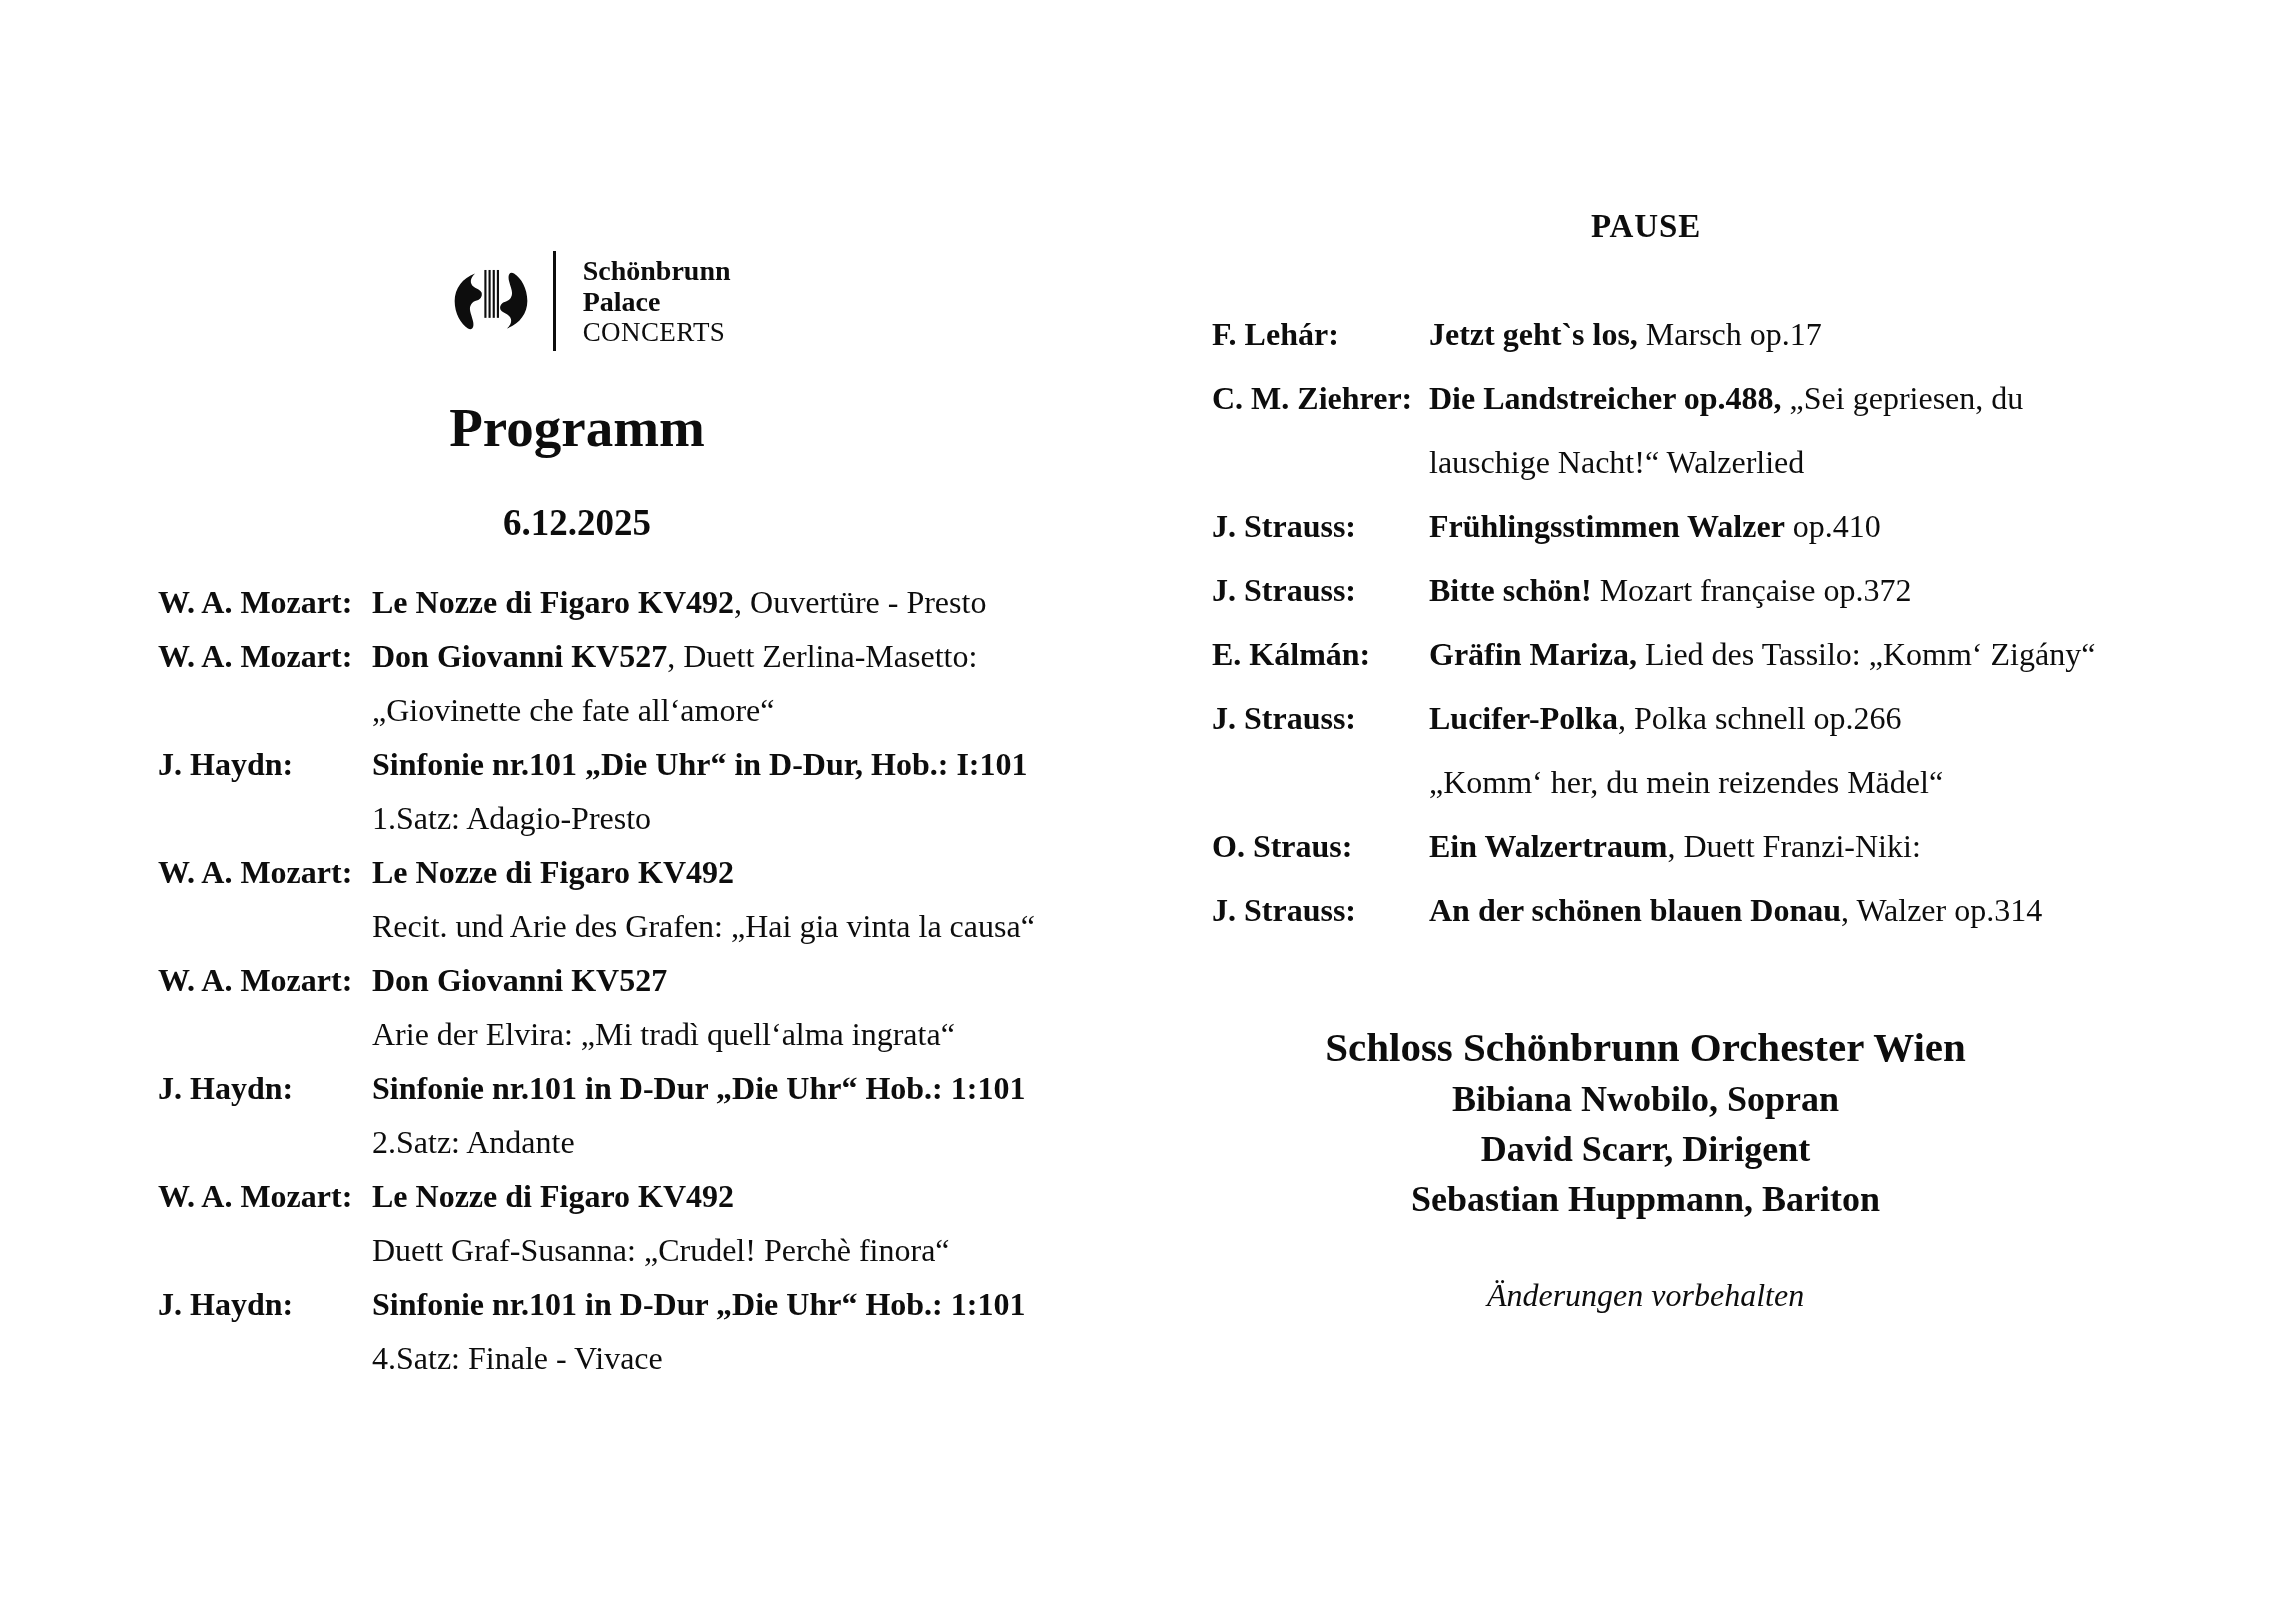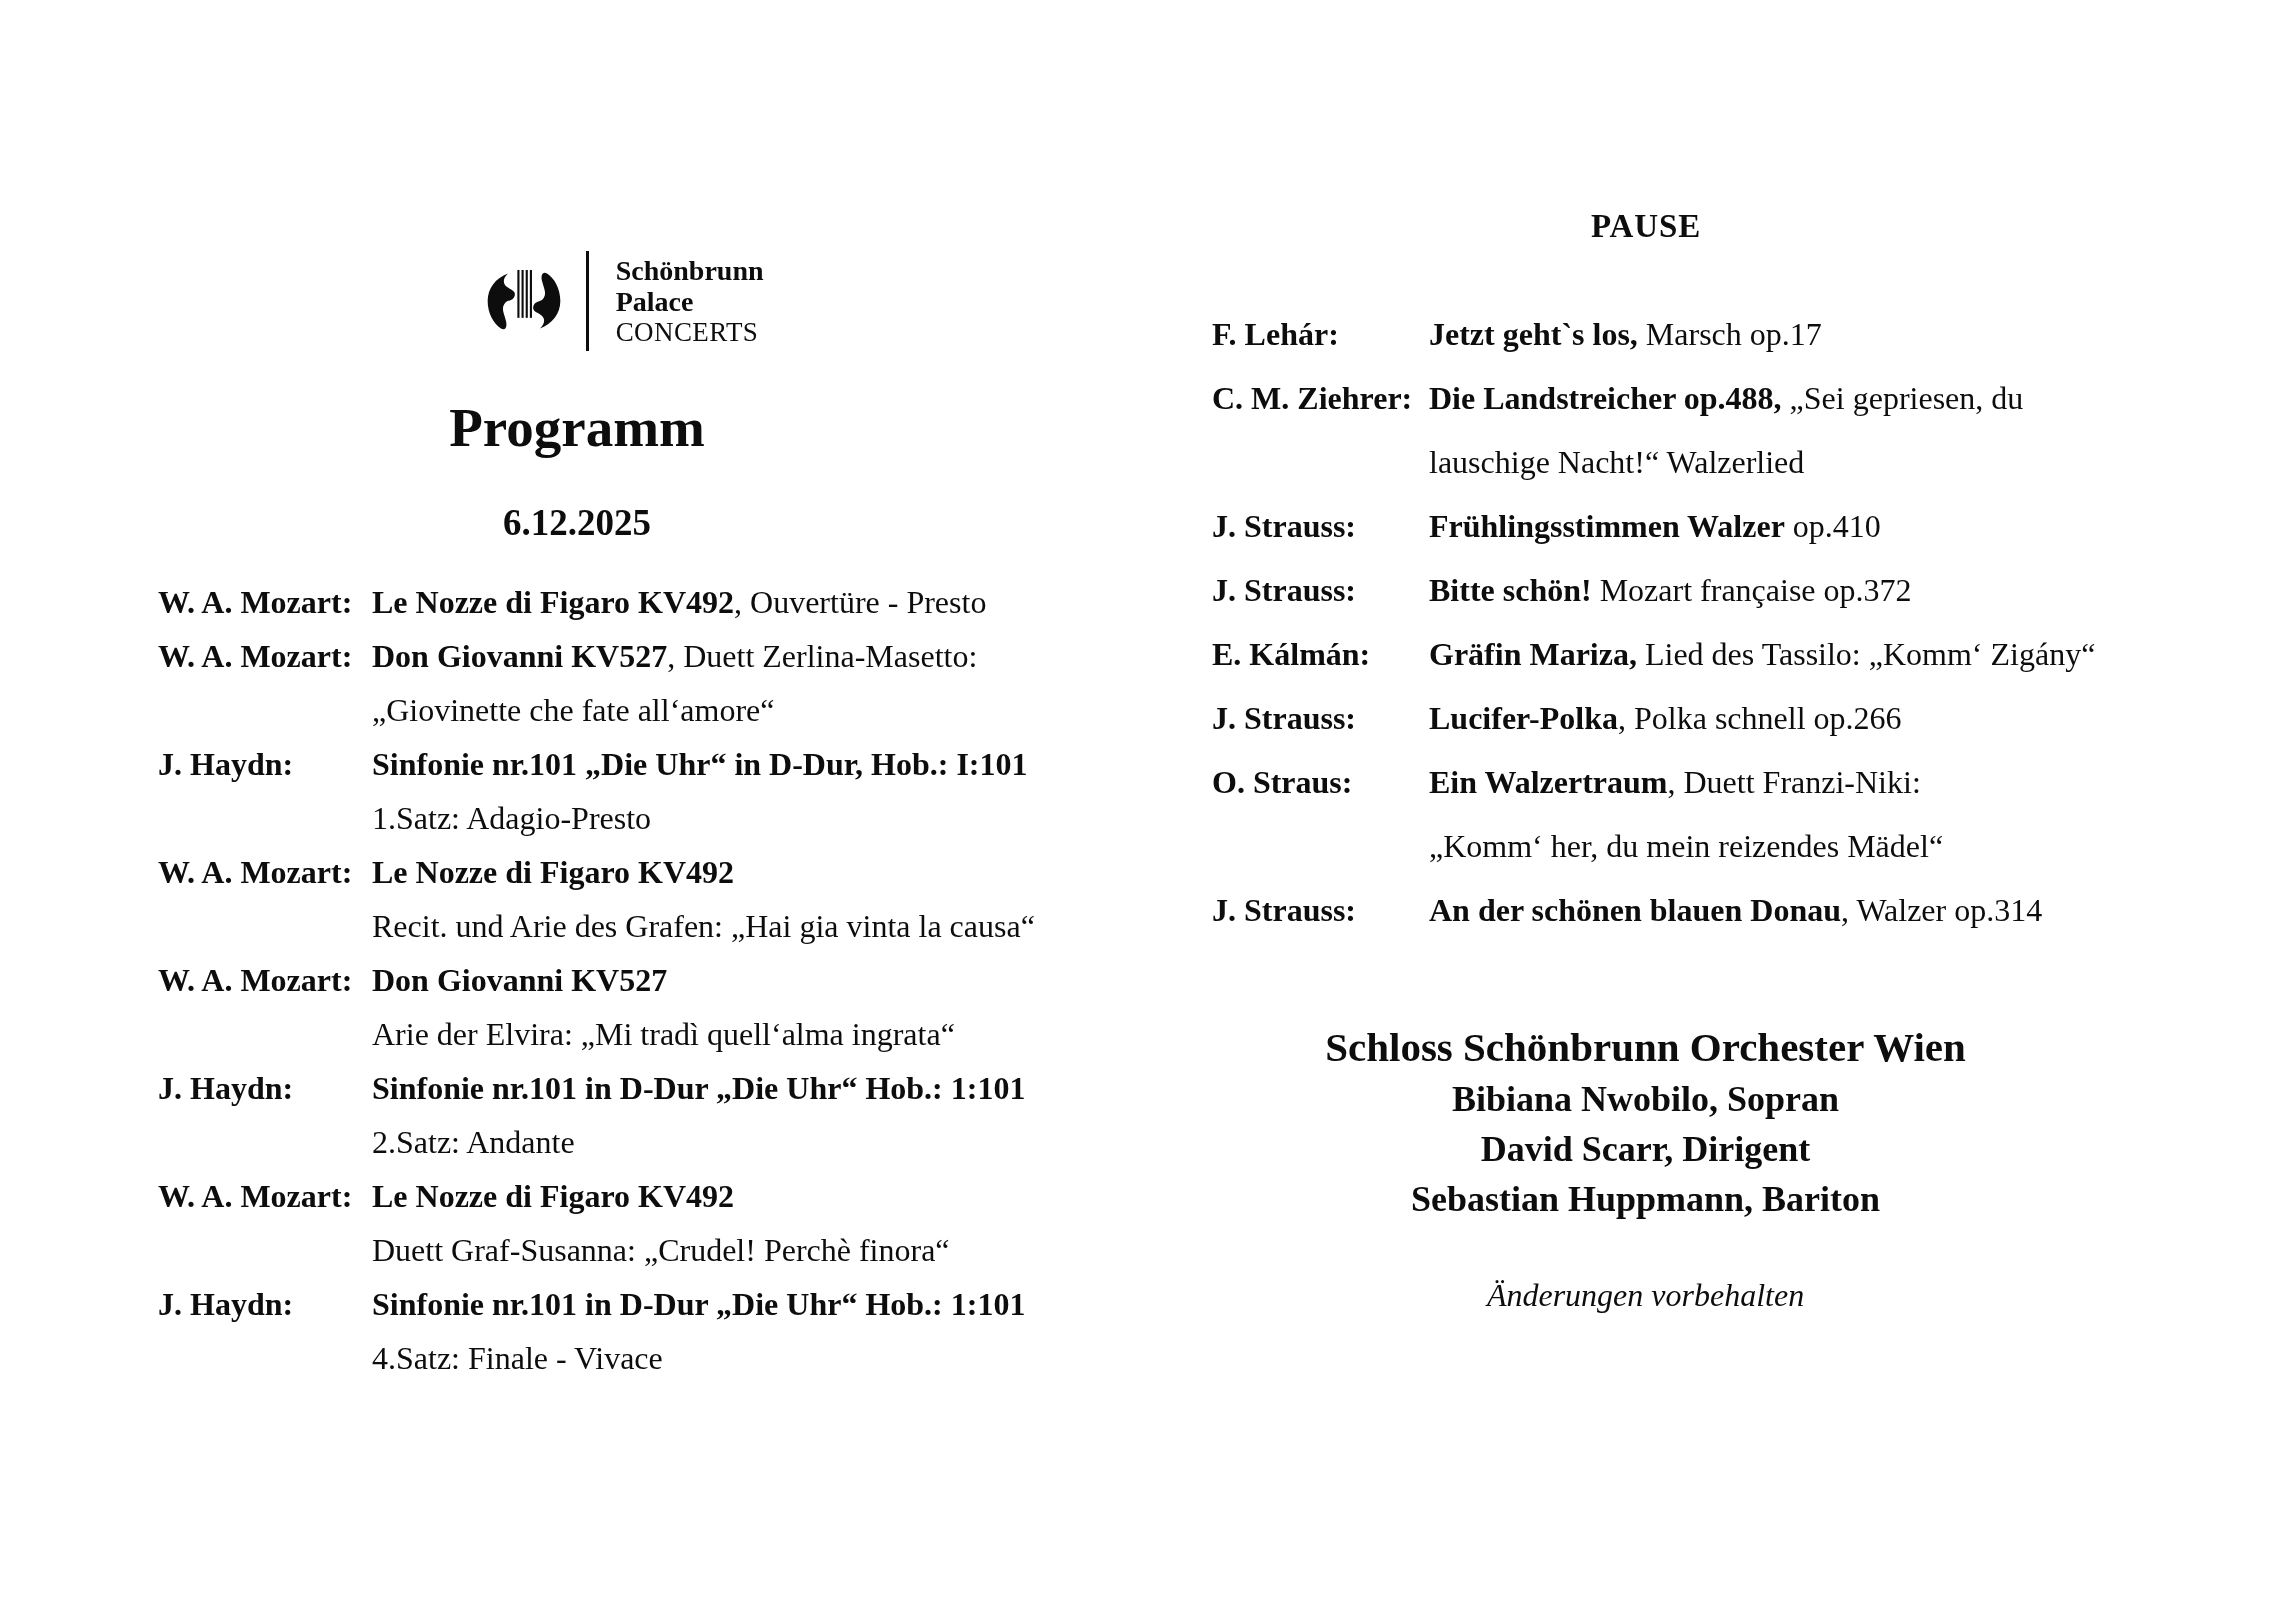--- a/index.html
+++ b/index.html
@@ -9,21 +9,21 @@
     height: 1618px;
     background: #ffffff;
     color: #0d0d0d;
     font-family: "Liberation Serif", "DejaVu Serif", serif;
     overflow: hidden;
   }
 
   
   .brand {
     position: absolute;
-    left: 485px;
+    left: 452px;
     top: 251px;
     display: flex;
     align-items: center;
   }
   .brand-icon { width: 78px; height: 64px; flex: 0 0 auto; }
   .brand-divider {
     width: 2.7px;
     height: 100px;
     background: #0d0d0d;
     margin-left: 23px;
@@ -248,27 +248,27 @@
     <span class="composer">E. Kálmán:</span>
     <span class="piece"><span class="piece-bold">Gräfin Mariza,</span><span class="piece-reg"> Lied des Tassilo: „Komm‘ Zigány“</span></span>
   </div>
 
   <div class="row">
     <span class="composer">J. Strauss:</span>
     <span class="piece"><span class="piece-bold">Lucifer-Polka</span><span class="piece-reg">, Polka schnell op.266</span></span>
   </div>
 
   <div class="row">
+    <span class="composer"></span>
+    <span class="piece"><span class="piece-bold"></span><span class="piece-reg">„Komm‘ her, du mein reizendes Mädel“</span></span>
+  </div>
+
+  <div class="row">
     <span class="composer">O. Straus:</span>
     <span class="piece"><span class="piece-bold">Ein Walzertraum</span><span class="piece-reg">, Duett Franzi-Niki:</span></span>
-  </div>
-
-  <div class="row">
-    <span class="composer"></span>
-    <span class="piece"><span class="piece-bold"></span><span class="piece-reg">„Komm‘ her, du mein reizendes Mädel“</span></span>
   </div>
 
   <div class="row">
     <span class="composer">J. Strauss:</span>
     <span class="piece"><span class="piece-bold">An der schönen blauen Donau</span><span class="piece-reg">, Walzer op.314</span></span>
   </div>
 </div>
 
   <div class="credits">
     <div class="orchestra-name">Schloss Schönbrunn Orchester Wien</div>

